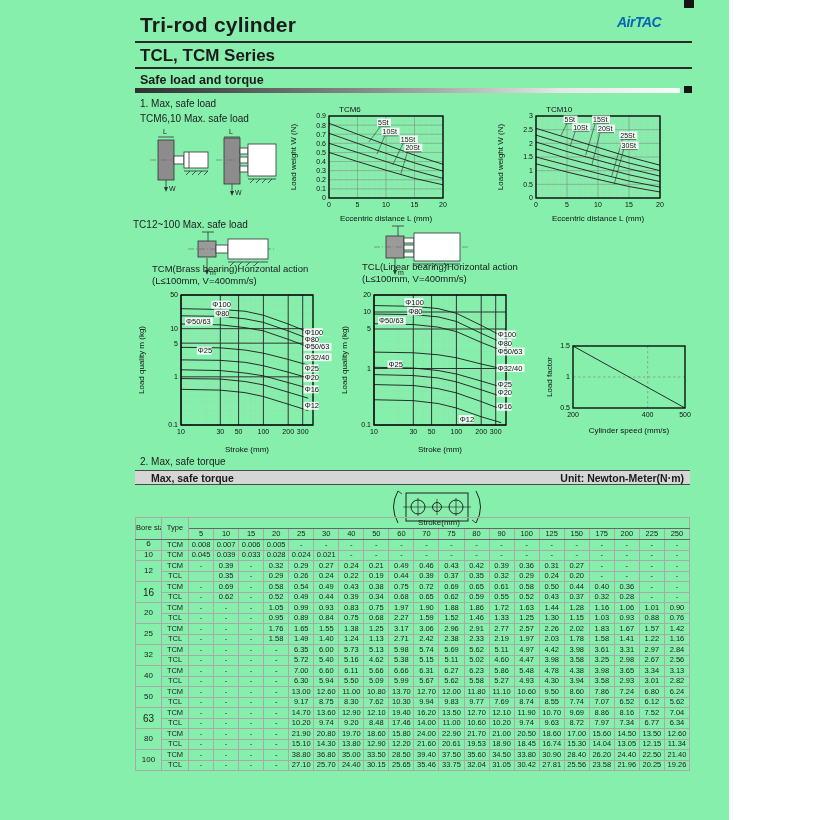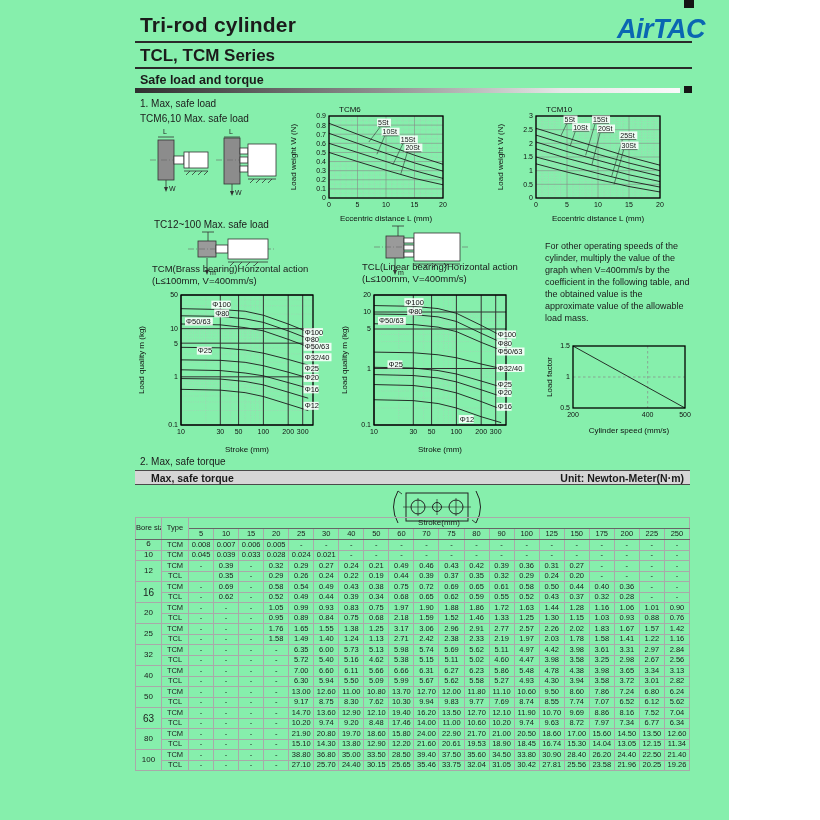--- a/index.html
+++ b/index.html
@@ -1,20 +1,20 @@
 <!DOCTYPE html>
 <html><head>
 <meta charset="utf-8">
 <style>
   html,body{margin:0;padding:0;background:#fff;}
   #page{position:relative;width:729px;height:820px;background:#86efac;overflow:hidden;
         font-family:"Liberation Sans","DejaVu Sans",sans-serif;color:#1b1b1b;}
   .abs{position:absolute;}
   .title{font-size:21px;font-weight:bold;letter-spacing:.2px;}
-  .logo{font-size:27px;font-weight:bold;font-style:italic;color:#0a66b2;letter-spacing:-.5px;}
+  .logo{font-size:14px;font-weight:bold;font-style:italic;color:#0a66b2;letter-spacing:-.5px;}
   .rule{background:#2a2a2a;height:2px;}
   .rule2{background:#2a2a2a;height:1.5px;}
   .series-title{font-size:17px;font-weight:bold;text-align:right;}
   .bore-line{font-size:12px;font-weight:bold;}
   .section-label{font-size:12.5px;font-weight:bold;}
   .section-bar{height:5px;background:linear-gradient(to right,#2f2f2f,#8f8f8f 45%,#e6e6e6 78%,#fafafa);}
   .black-tab{background:#151515;}
   .item-label{font-size:10px;}
   .fig-caption{font-size:10px;}
   .chart-caption{font-size:9.5px;line-height:12px;}
@@ -261,21 +261,21 @@
       <line x1="126.32" y1="39.46666666666666" x2="142.32" y2="39.46666666666666" stroke="#222" stroke-width="0.6"></line>
       <line x1="129.56" y1="49.980000000000004" x2="120.12" y2="84.33333333333333" stroke="#222" stroke-width="0.55"></line>
       <rect x="126.56" y="41.480000000000004" width="18" height="8" fill="#fff" fill-opacity="0.85"></rect>
       <text x="127.56" y="47.980000000000004" font-size="7" fill="#111">30St</text>
       <line x1="127.56" y1="49.580000000000005" x2="143.56" y2="49.580000000000005" stroke="#222" stroke-width="0.6"></line>
       <text x="52" y="12" font-size="8" fill="#111">TCM10</text>
       <text x="104" y="121" font-size="8" text-anchor="middle" fill="#111">Eccentric distance  L  (mm)</text>
       <text x="0" y="0" font-size="8" text-anchor="middle" fill="#111" transform="translate(9 57) rotate(-90)">Load weight  W  (N)</text>
     </svg>
 
-  <div class="abs fig-caption" style="left:154px;top:219px;">TC12~100 Max. safe load</div>
+  <div class="abs fig-caption" style="left:133px;top:219px;">TC12~100 Max. safe load</div>
   <svg class="abs" style="left:178px;top:230px;" width="130" height="54" viewBox="0 0 130 54">
     <g stroke="#333" stroke-width="0.8" fill="none">
       <line x1="24" y1="2" x2="36" y2="2"></line>
         <line x1="30" y1="2" x2="30" y2="11"></line>
       <rect x="20" y="11" width="18" height="16" fill="#9a9a9a"></rect>
       <line x1="10" y1="19" x2="98" y2="19" stroke="#666" stroke-width="0.6" stroke-dasharray="6 2 1 2"></line>
       <rect x="38" y="15" width="12" height="8" fill="#fff"></rect>
       <rect x="50" y="9" width="40" height="20" fill="#fff"></rect>
       <line x1="50" y1="32" x2="90" y2="32"></line>
       <line x1="52" y1="36" x2="56" y2="32"></line>
@@ -476,21 +476,20 @@
       <rect x="158.70580794628967" y="95.54836101749089" width="14.899999999999999" height="8" fill="#fff" fill-opacity="0.85"></rect>
       <text x="159.70580794628967" y="102.04836101749089" font-size="7.5" fill="#111">Φ25</text>
       <rect x="158.70580794628967" y="103.89862615094044" width="14.899999999999999" height="8" fill="#fff" fill-opacity="0.85"></rect>
       <text x="159.70580794628967" y="110.39862615094044" font-size="7.5" fill="#111">Φ20</text>
       <rect x="158.70580794628967" y="117.79575738067585" width="14.899999999999999" height="8" fill="#fff" fill-opacity="0.85"></rect>
       <text x="159.70580794628967" y="124.29575738067585" font-size="7.5" fill="#111">Φ16</text>
       <text x="102" y="167" font-size="8" text-anchor="middle" fill="#111">Stroke  (mm)</text>
       <text x="0" y="0" font-size="8" text-anchor="middle" fill="#111" transform="translate(9 75) rotate(-90)">Load quality  m  (kg)</text>
     </svg>
 
-  <div class="abs note" style="left:545px;top:240px;width:148px;">For other operating speeds of the cylinder, multiply the value of the graph when V=400mm/s by the coefficient in the following table, and the obtained value is the approximate value of the allowable load mass.</div>
   <svg class="abs" style="left:543px;top:338px;" width="152" height="98" viewBox="0 0 152 98">
       <line x1="30" y1="39" x2="142" y2="39" stroke="#888" stroke-width="0.7" stroke-dasharray="2.5 2.5"></line>
       <line x1="104.66666666666666" y1="8" x2="104.66666666666666" y2="70" stroke="#888" stroke-width="0.7" stroke-dasharray="2.5 2.5"></line>
       <polyline points="30,8 142,70" fill="none" stroke="#1a1a1a" stroke-width="0.9"></polyline>
       <rect x="30" y="8" width="112" height="62" fill="none" stroke="#000" stroke-width="1.3"></rect>
       <text x="30" y="78.5" font-size="7" text-anchor="middle" fill="#111">200</text>
       <text x="104.66666666666666" y="78.5" font-size="7" text-anchor="middle" fill="#111">400</text>
       <text x="142" y="78.5" font-size="7" text-anchor="middle" fill="#111">500</text>
       <text x="27" y="72.4" font-size="7" text-anchor="end" fill="#111">0.5</text>
       <text x="27" y="41.4" font-size="7" text-anchor="end" fill="#111">1</text>
@@ -746,21 +745,21 @@
         <tr>
           <td>TCL</td>
           <td>-</td>
           <td>-</td>
           <td>-</td>
           <td>0.95</td>
           <td>0.89</td>
           <td>0.84</td>
           <td>0.75</td>
           <td>0.68</td>
-          <td>2.18</td>
+          <td>2.27</td>
           <td>1.59</td>
           <td>1.52</td>
           <td>1.46</td>
           <td>1.33</td>
           <td>1.25</td>
           <td>1.30</td>
           <td>1.15</td>
           <td>1.03</td>
           <td>0.93</td>
           <td>0.88</td>
@@ -896,21 +895,21 @@
           <td>5.09</td>
           <td>5.99</td>
           <td>5.67</td>
           <td>5.62</td>
           <td>5.58</td>
           <td>5.27</td>
           <td>4.93</td>
           <td>4.30</td>
           <td>3.94</td>
           <td>3.58</td>
-          <td>3.72</td>
+          <td>2.93</td>
           <td>3.01</td>
           <td>2.82</td>
         </tr>
         <tr class="group-top">
           <td rowspan="2" style="font-size: 8px;">50</td>
           <td>TCM</td>
           <td>-</td>
           <td>-</td>
           <td>-</td>
           <td>-</td>

